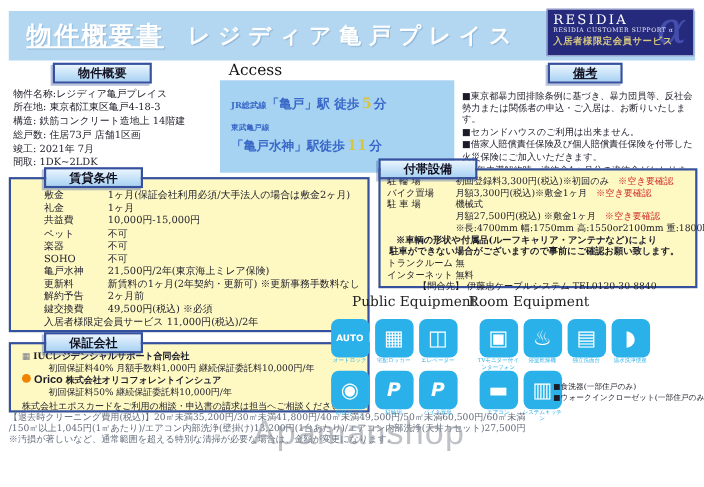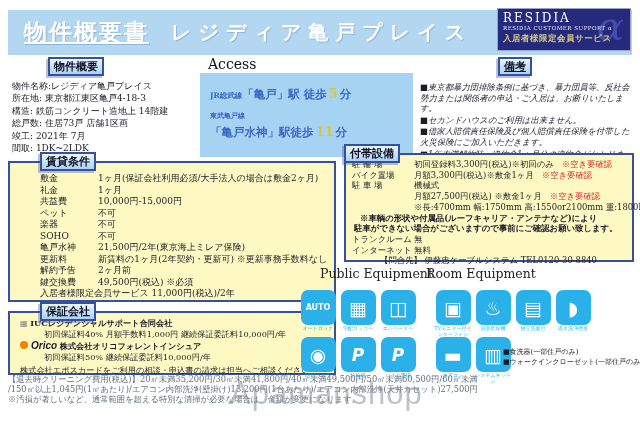--- a/index.html
+++ b/index.html
@@ -10,49 +10,49 @@
   .header-bar { position:absolute; left:8px; top:10px; width:624px; height:45px; background:#b4d7f1; display:flex; align-items:center; }
   .doc-title { margin-left:16px; font-size:23px; font-weight:bold; color:#ffffff; text-decoration:underline; letter-spacing:2px; text-shadow:1px 1px 1px #8fb6d8; }
   .prop-title { margin-left:22px; font-size:20px; font-weight:bold; color:#ffffff; letter-spacing:7px; text-shadow:1px 1px 1px #8fb6d8; white-space:nowrap; }
   .badge { position:absolute; left:497px; top:8px; width:134px; height:43px; background:#262a7d; border:1px solid #9aa2cc; padding:3px 5px; overflow:hidden; }
   .badge-alpha { position:absolute; right:6px; top:-6px; font-size:40px; font-style:italic; color:#4a55b5; opacity:.85; }
   .badge-l1 { position:relative; font-size:12px; color:#ffffff; letter-spacing:2px; line-height:13px; }
   .badge-l2 { position:relative; font-size:5.5px; color:#e8e8f4; letter-spacing:.5px; line-height:7px; }
   .badge-l3 { position:relative; font-size:8.5px; font-weight:bold; color:#d6c87e; line-height:12px; letter-spacing:.5px; }
 
   
-  .tab { position:absolute; background:linear-gradient(180deg,#eaf5fe 0%,#a9d2f3 100%); border:2px solid #34509e; font-size:11px; font-weight:bold; color:#101020; padding:0 4px; line-height:15px; height:19px; box-shadow:-2px 2px 0 rgba(52,80,158,.35); white-space:nowrap; z-index:3; }
+  .tab { position:absolute; background:linear-gradient(180deg,#eaf5fe 0%,#a9d2f3 100%); border:2px solid #34509e; font-size:11px; font-weight:bold; color:#101020; padding:0 21px; line-height:15px; height:19px; box-shadow:-2px 2px 0 rgba(52,80,158,.35); white-space:nowrap; z-index:3; }
 
   
   .overview-lines { position:absolute; left:12px; top:80px; width:192px; font-size:9px; line-height:12.4px; white-space:nowrap; }
 
   
   .access-label { position:absolute; left:208px; top:56px; font-size:14px; color:#111; }
   .access-box { position:absolute; left:200px; top:73px; width:213px; height:84px; background:#a7d3f3; padding:10px 0 0 10px; }
   .st-line { color:#3968c8; font-weight:bold; white-space:nowrap; }
   .st-small { font-size:7.5px; }
   .st-main { font-size:11.5px; }
   .st-min { font-size:13px; color:#d9c53a; padding:0 2px; }
   .st2-small { font-size:7px; margin-top:9px; }
 
   
   .remarks-list { position:absolute; left:420px; top:82px; width:216px; font-size:8.4px; line-height:10.6px; }
-  .remarks-list p { margin-bottom:1px;font-style:italic; }
+  .remarks-list p { margin-bottom:1px; }
 
   
   .box { position:absolute; border:2px solid #34509e; background:#fef9c3; }
   .rental-box { left:8px; top:161px; width:328px; height:141px; padding:10px 4px 0 30px; }
   .r-row { display:flex; font-size:9px; line-height:11.5px; white-space:nowrap; }
   .r-label { width:58px; flex:none; }
   .guar-box { left:8px; top:311px; width:328px; height:64px; padding:5px 4px 0 10px; font-size:8.2px; line-height:11px; white-space:nowrap; }
   .g-terms { padding-left:24px; }
   .g-name1 { font-weight:bold; }
   .g-logo { color:#7a7a8a; font-size:8px; font-family:"DejaVu Sans",sans-serif; }
   .orico-dot { display:inline-block; width:8px; height:8px; border-radius:50%; background:#f08300; margin-right:3px; }
-  .orico-brand { font-weight:bold; font-size:10px; font-family:"Liberation Sans",sans-serif;font-style:italic; }
+  .orico-brand { font-weight:bold; font-size:10px; font-family:"Liberation Sans",sans-serif; }
   .g-name2 { font-weight:bold; }
   .g-note { margin-top:2px; }
 
   
   .facil-box { left:344px; top:153px; width:290px; height:109px; padding:4px 2px 0 6px; font-size:8.4px; line-height:10.7px; }
   .f-row { display:flex; white-space:nowrap; }
   .f-label { width:62px; flex:none; }
   .f-note { color:#d03030; margin-left:8px; }
   .f-warn { font-weight:bold; white-space:nowrap; }
   .f-warn1 { padding-left:8px; }

